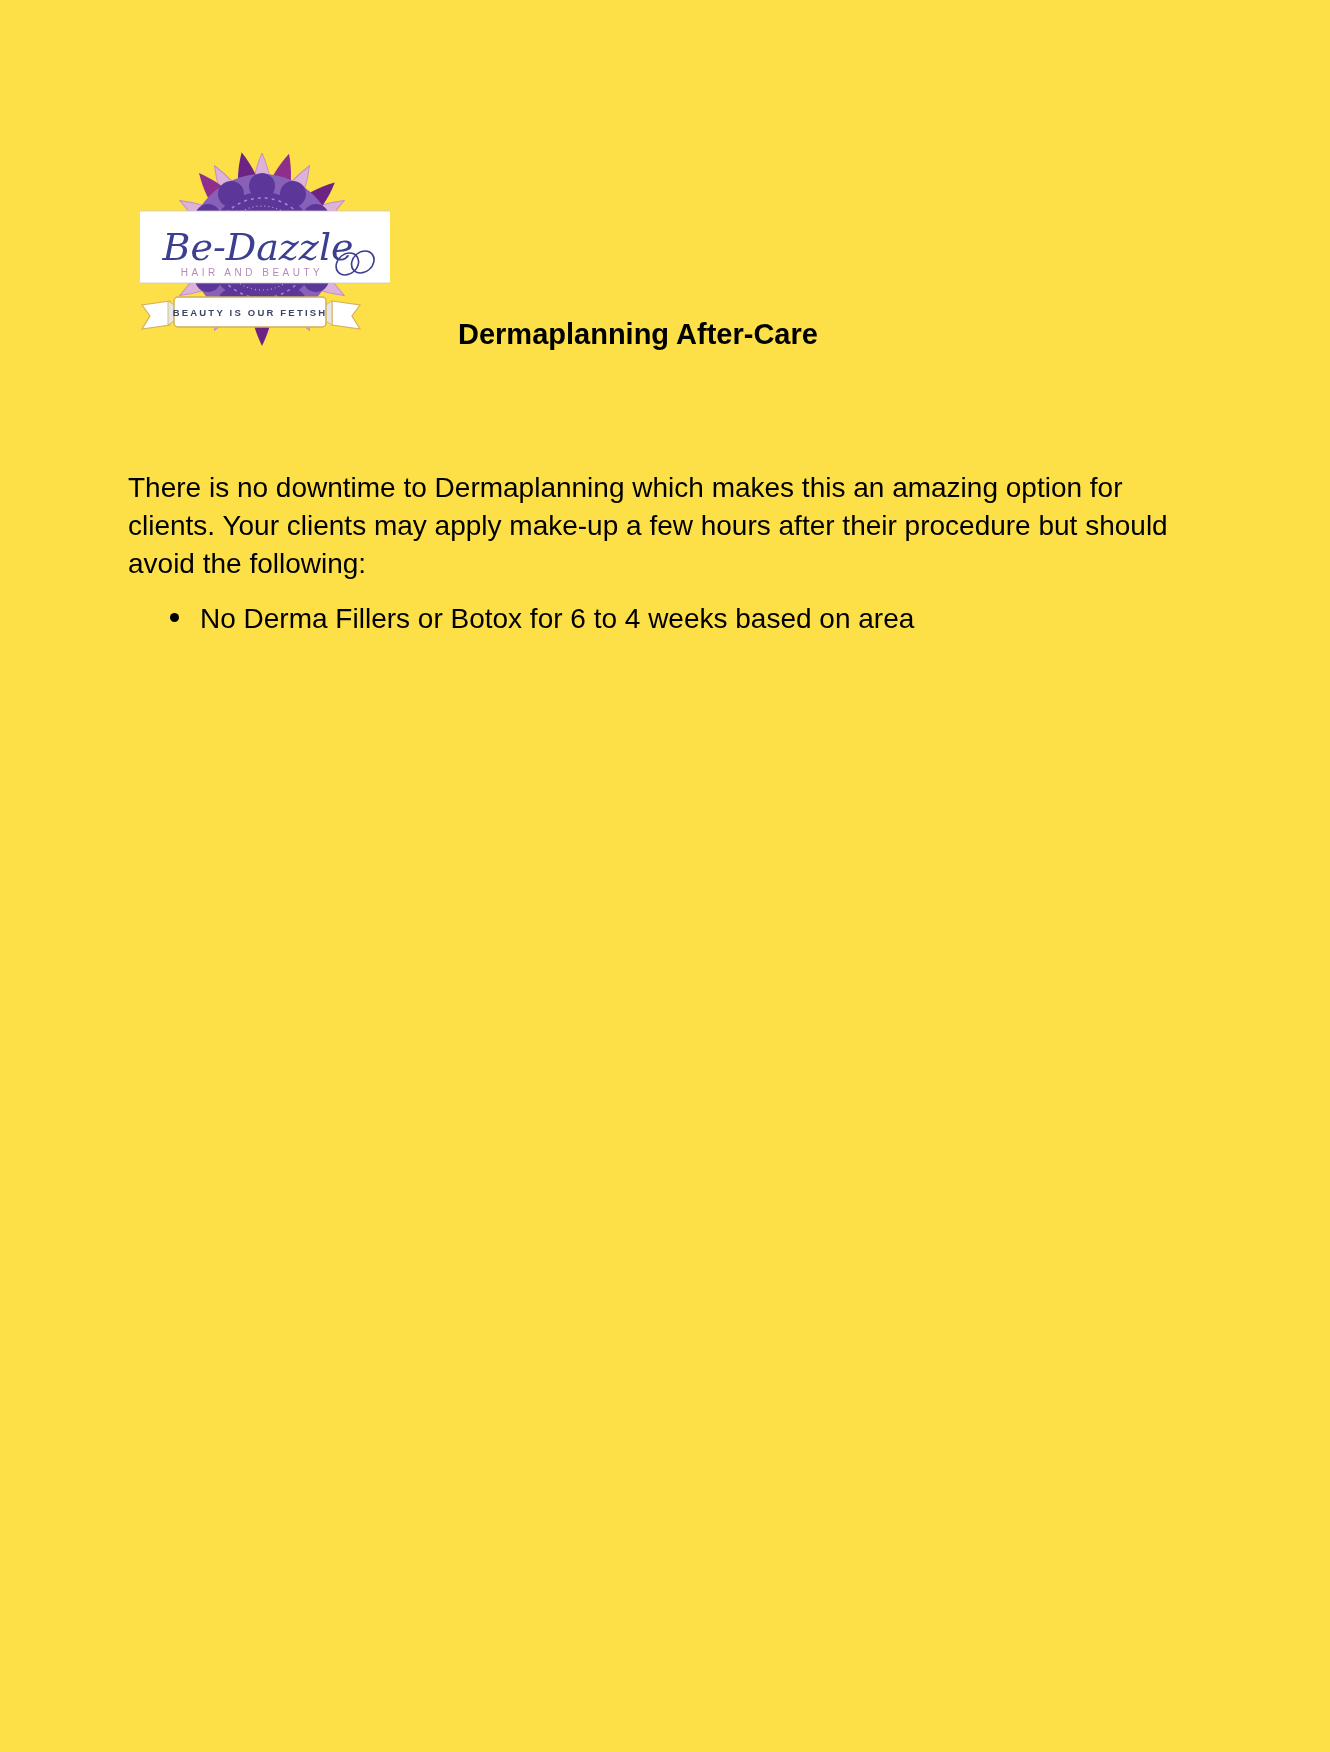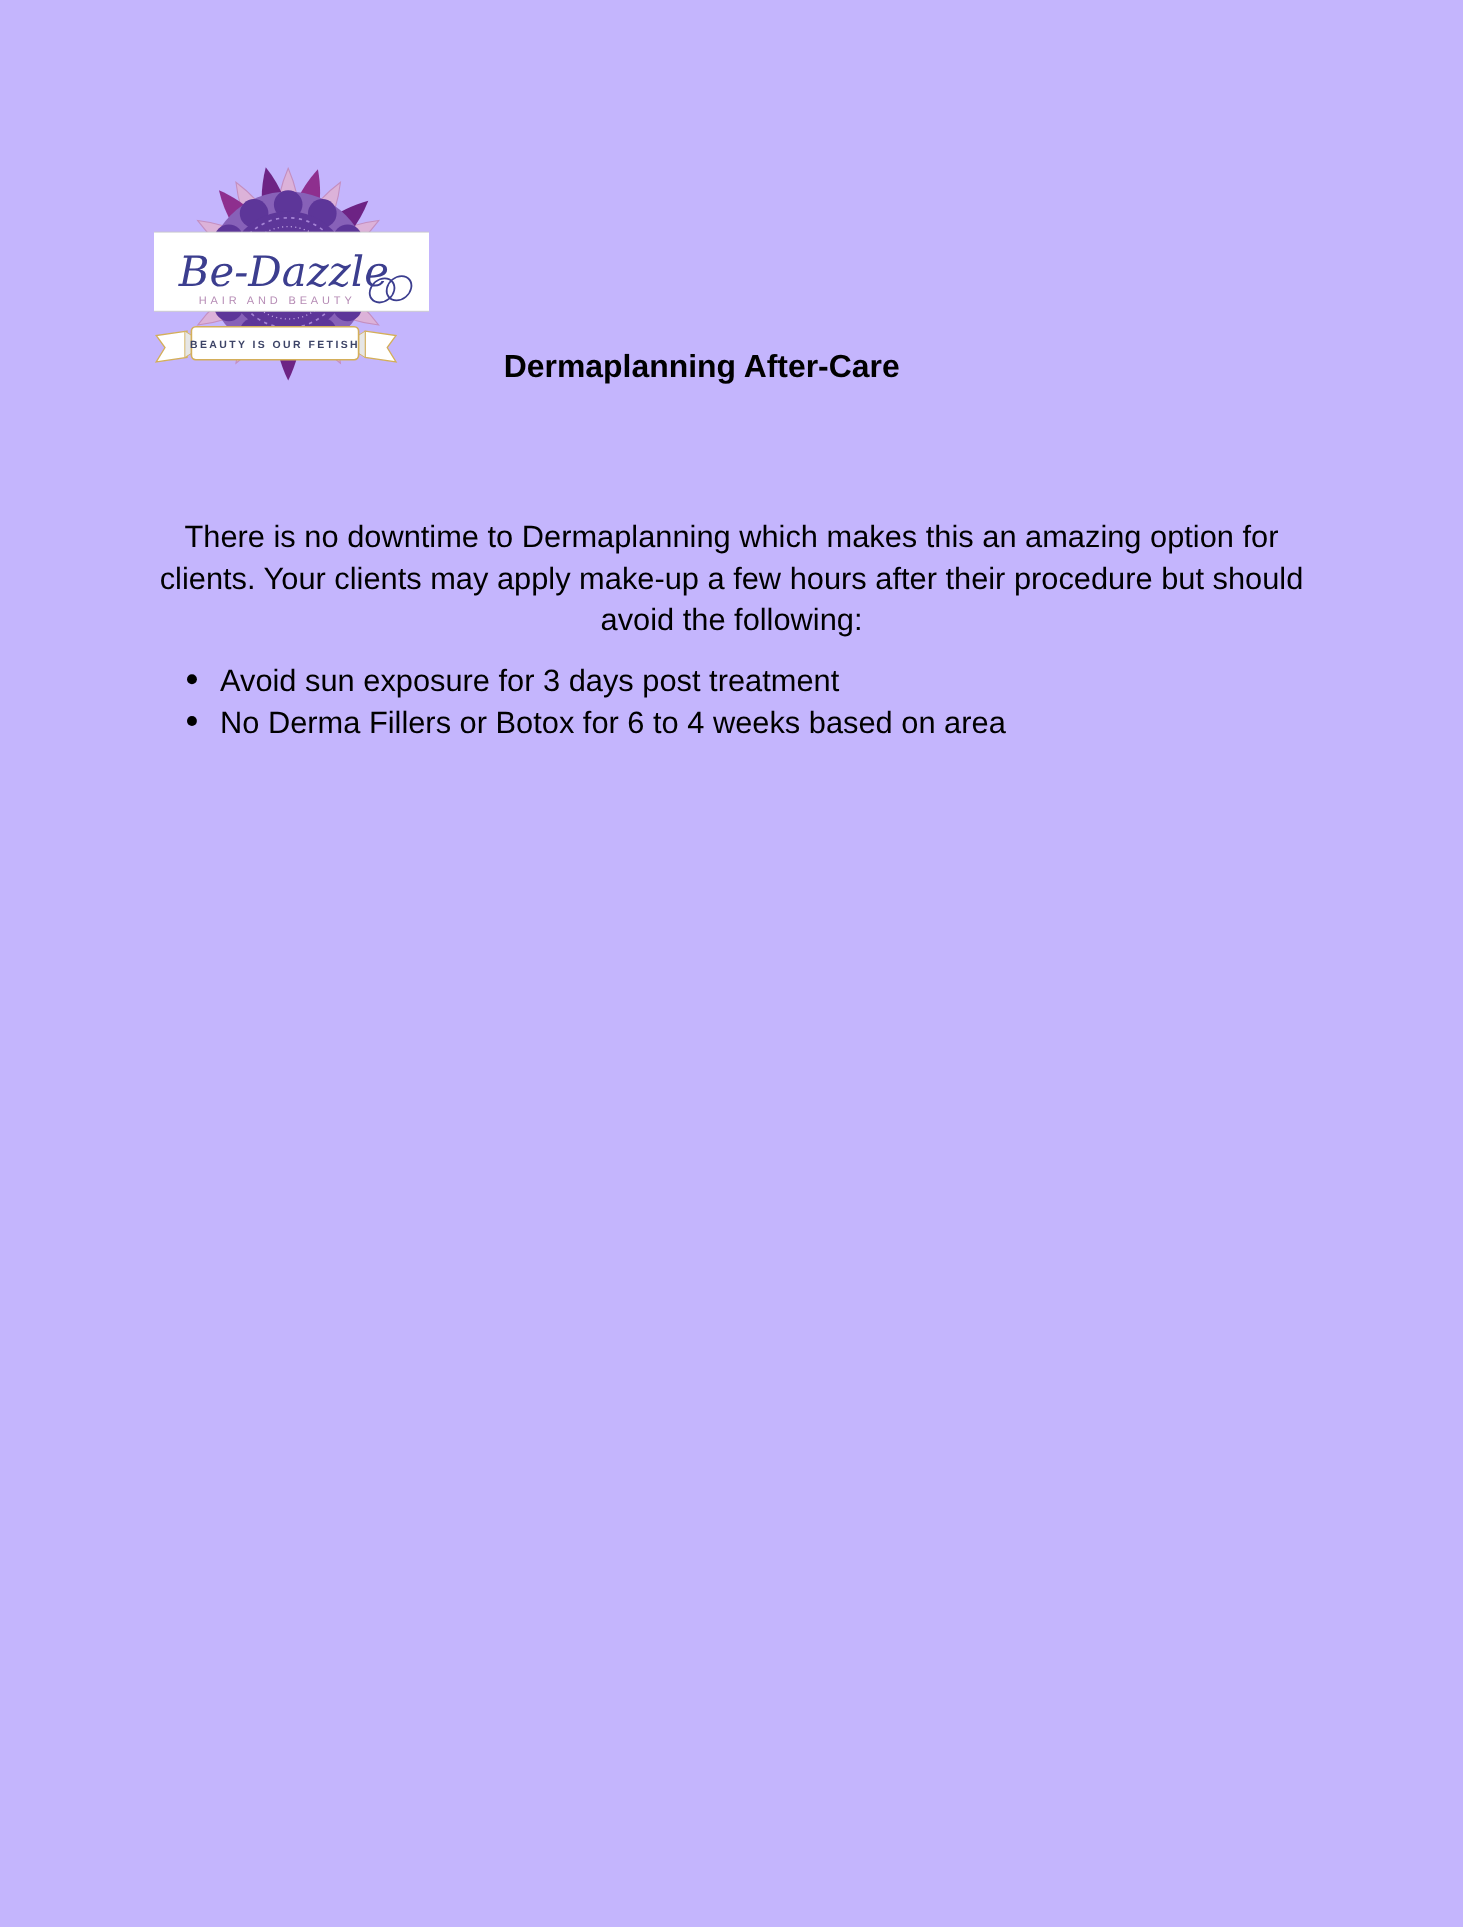--- a/index.html
+++ b/index.html
@@ -1,20 +1,20 @@
 <!DOCTYPE html>
 <html><head>
 <meta charset="utf-8">
 <style>
   html, body { margin: 0; padding: 0; background: #ffffff; }
   .page {
     position: relative;
     width: 1330px;
     height: 1752px;
-    background: #c4b5fd;
+    background: #fde047;
     font-family: "Liberation Sans", sans-serif;
     color: #000000;
     overflow: hidden;
   }
   .logo {
     position: absolute;
     left: 140px;
     top: 148px;
     width: 250px;
     height: 200px;
@@ -28,21 +28,20 @@
     line-height: 34px;
     white-space: nowrap;
   }
   .intro {
     position: absolute;
     left: 128px;
     top: 441px;
     width: 1074px;
     font-size: 28px;
     line-height: 38px;
-    text-align: center;
   }
   .bullet-list {
     position: absolute;
     left: 128px;
     top: 600px;
     width: 1074px;
     list-style: none;
     margin: 0;
     padding: 0;
     font-size: 28px;
@@ -147,21 +146,17 @@
     </svg>
   </div>
 
   <div class="doc-title">Dermaplanning After-Care</div>
 
   <p class="intro">There is no downtime to Dermaplanning which makes this an amazing option for clients. Your clients may apply make-up a few hours after their procedure but should avoid the following:</p>
 
   <ul class="bullet-list">
     <li>
       <span class="dot"></span>
-      <span>Avoid sun exposure for 3 days post treatment</span>
-    </li>
-    <li>
-      <span class="dot"></span>
       <span>No Derma Fillers or Botox for 6 to 4 weeks based on area</span>
     </li>
   </ul>
 
 </div>
 
 </body></html>

